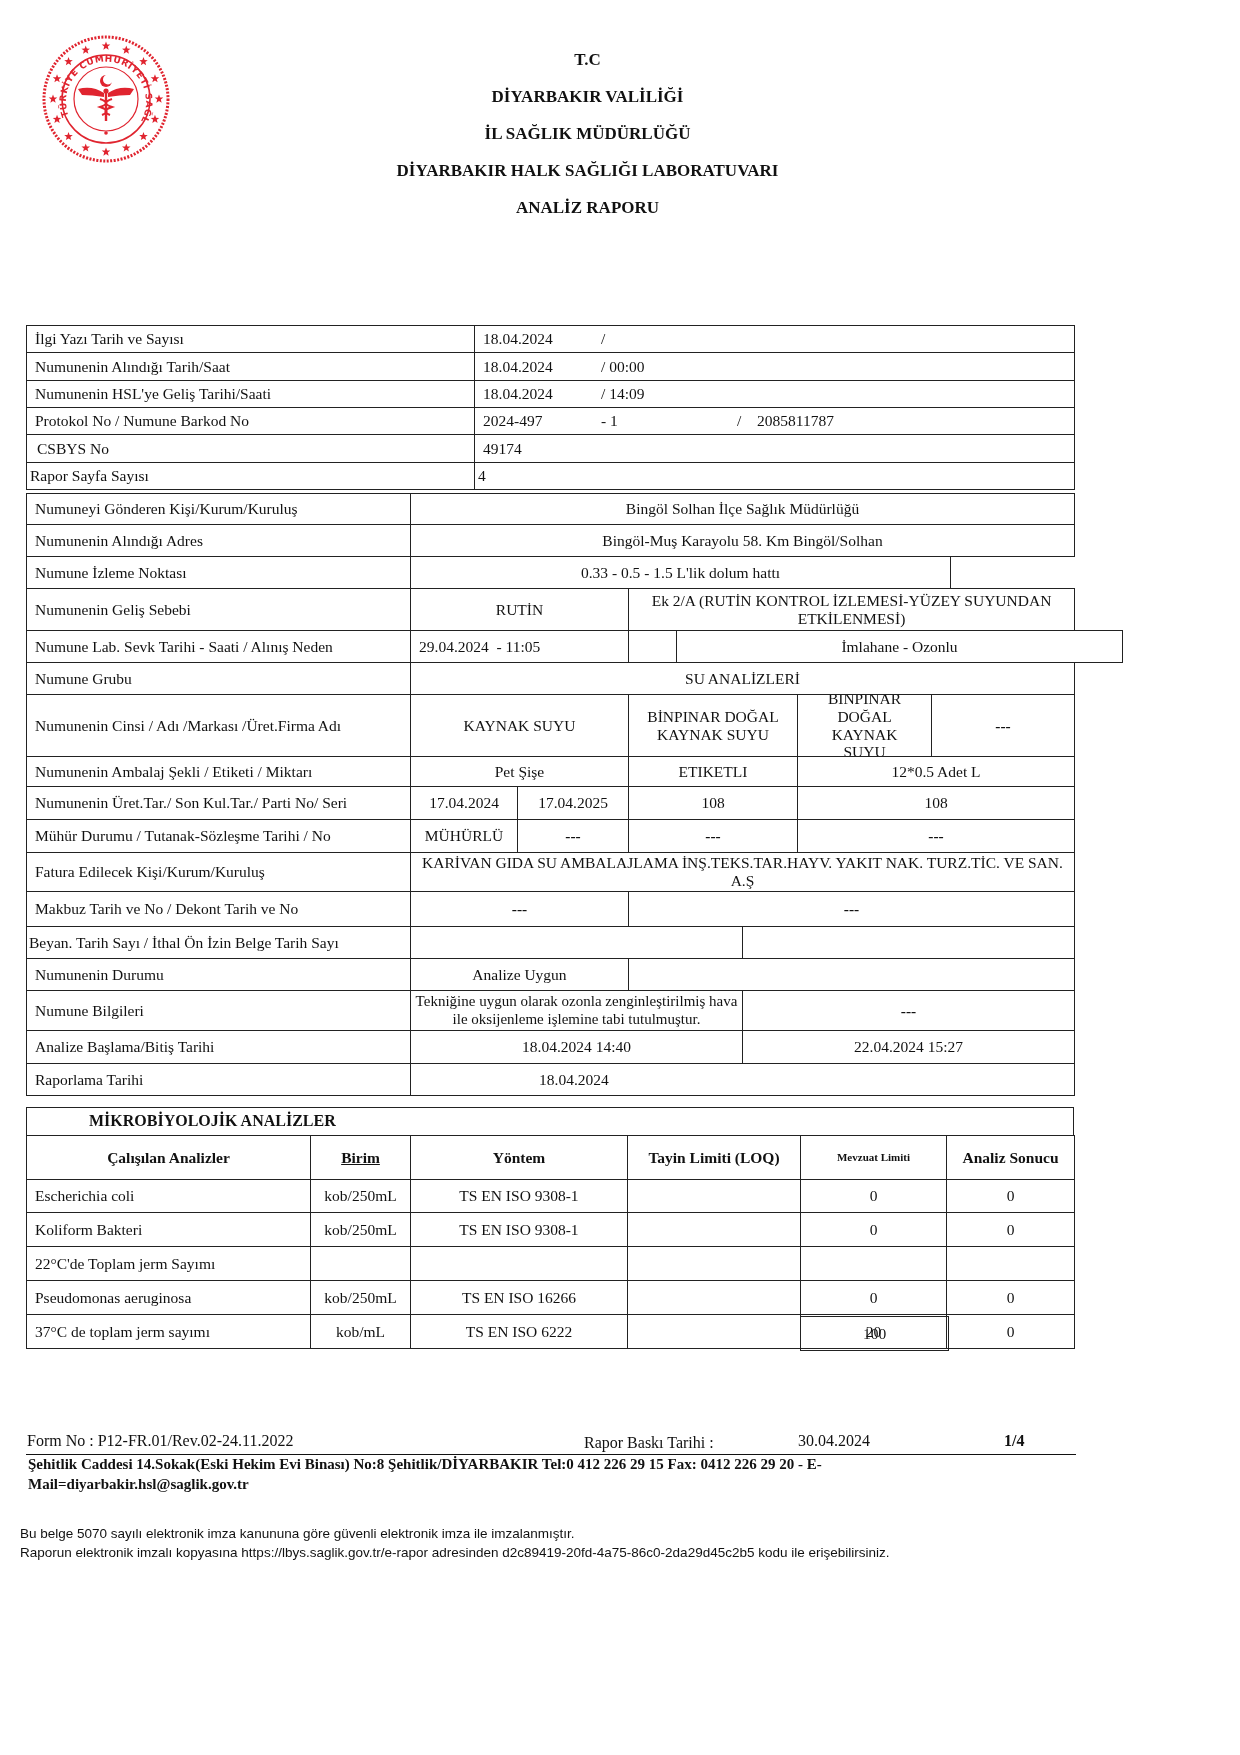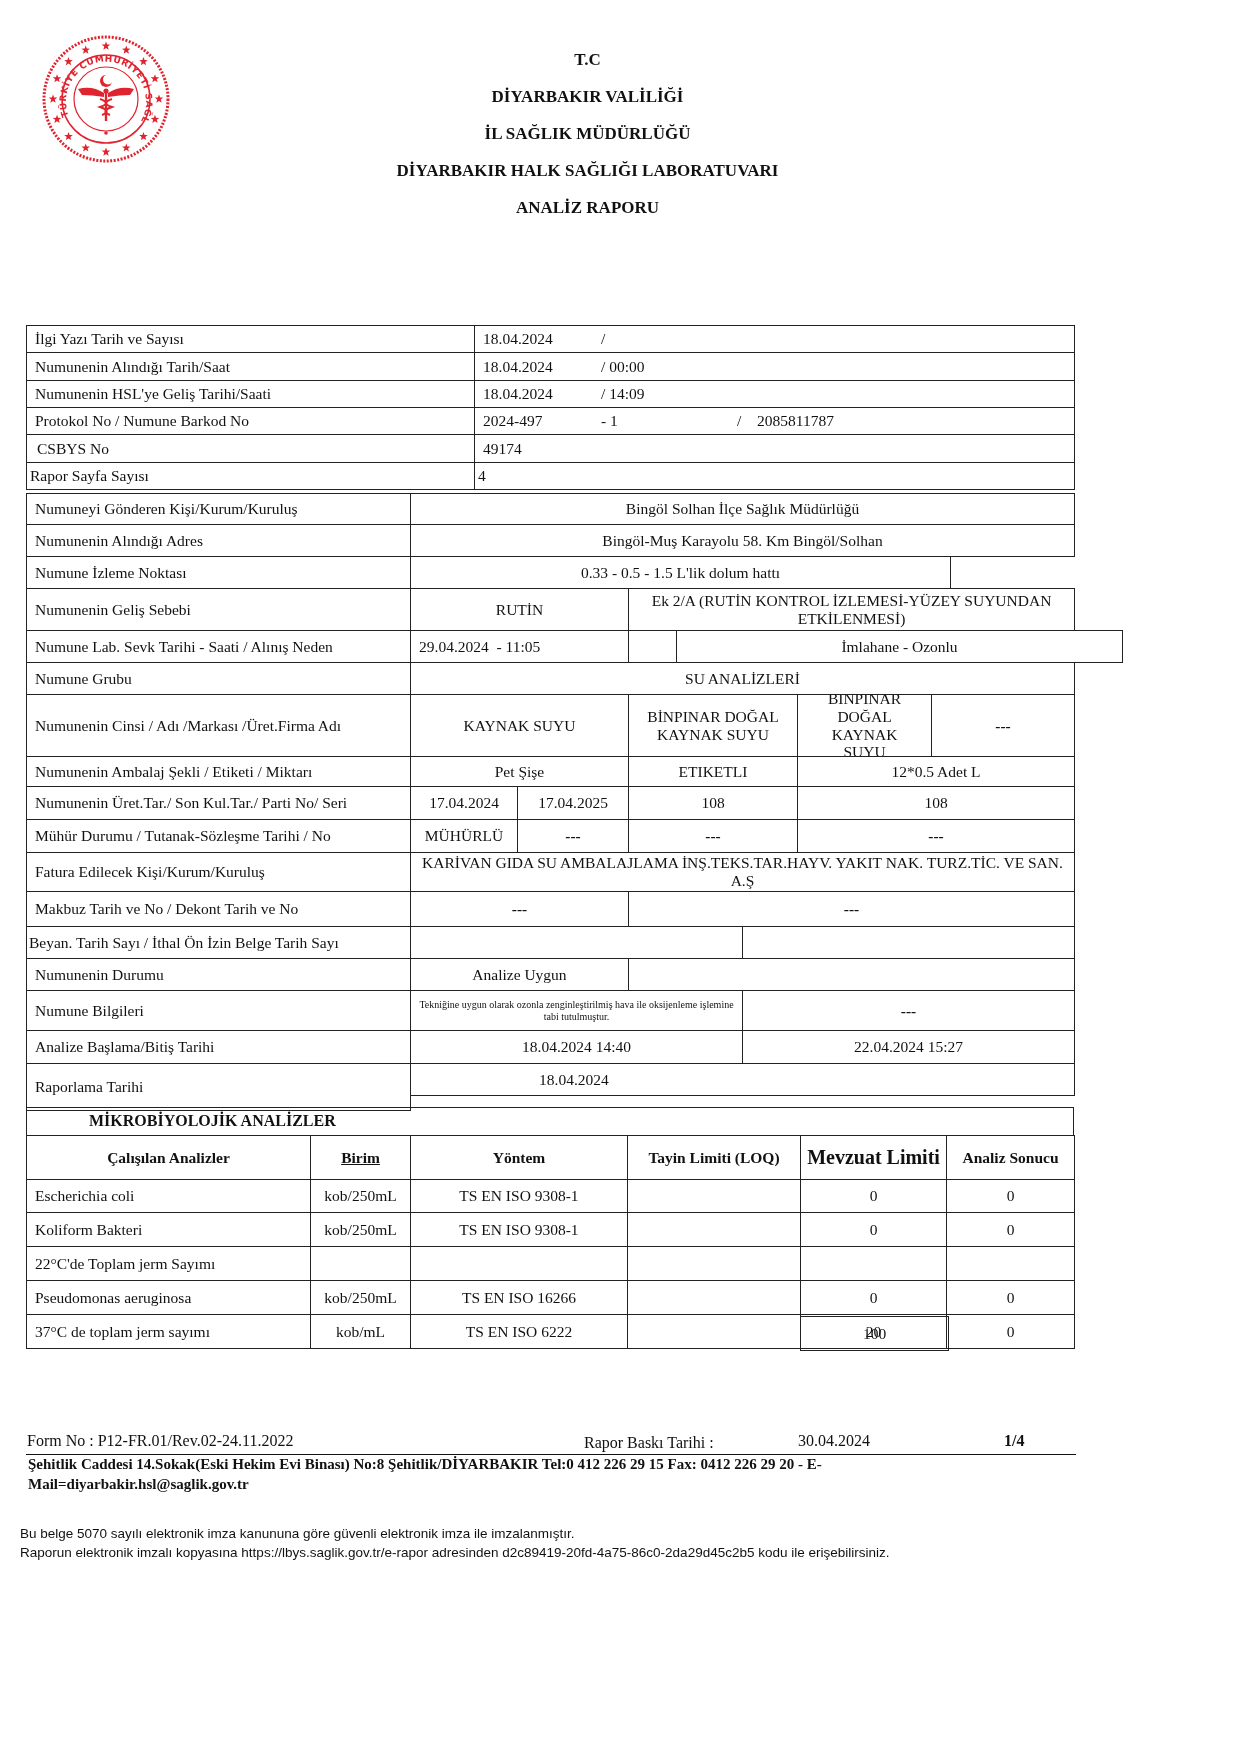--- a/index.html
+++ b/index.html
@@ -165,39 +165,39 @@
 
   <div class="cell l" style="left:26px;top:926px;width:385px;height:33px;padding-left:2px;">Beyan. Tarih Sayı / İthal Ön İzin Belge Tarih Sayı</div>
   <div class="cell c" style="left:410px;top:926px;width:333px;height:33px;"></div>
   <div class="cell c" style="left:742px;top:926px;width:333px;height:33px;"></div>
 
   <div class="cell l" style="left:26px;top:958px;width:385px;height:33px;">Numunenin Durumu</div>
   <div class="cell c" style="left:410px;top:958px;width:219px;height:33px;">Analize Uygun</div>
   <div class="cell c" style="left:628px;top:958px;width:447px;height:33px;"></div>
 
   <div class="cell l" style="left:26px;top:990px;width:385px;height:41px;">Numune Bilgileri</div>
-  <div class="cell c" style="left:410px;top:990px;width:333px;height:41px;padding:0 2px;font-size:10px;">Tekniğine uygun olarak ozonla zenginleştirilmiş hava ile oksijenleme işlemine tabi tutulmuştur.</div>
+  <div class="cell c" style="left:410px;top:990px;width:333px;height:41px;padding:0 2px;font-size:15px;">Tekniğine uygun olarak ozonla zenginleştirilmiş hava ile oksijenleme işlemine tabi tutulmuştur.</div>
   <div class="cell c bold" style="left:742px;top:990px;width:333px;height:41px;">---</div>
 
   <div class="cell l" style="left:26px;top:1030px;width:385px;height:34px;">Analize Başlama/Bitiş Tarihi</div>
   <div class="cell c" style="left:410px;top:1030px;width:333px;height:34px;">18.04.2024 14:40</div>
   <div class="cell c" style="left:742px;top:1030px;width:333px;height:34px;">22.04.2024 15:27</div>
 
-  <div class="cell l" style="left:26px;top:1063px;width:385px;height:48px;">Raporlama Tarihi</div>
+  <div class="cell l" style="left:26px;top:1063px;width:385px;height:33px;">Raporlama Tarihi</div>
   <div class="cell" style="left:410px;top:1063px;width:665px;height:33px;padding-left:128px;">18.04.2024</div>
 </div>
 
 <div>
   <div class="cell l bold" style="left:26px;top:1107px;width:1048px;height:29px;padding-left:62px;font-size:16px;">MİKROBİYOLOJİK ANALİZLER</div>
   <div id="micro-head">
       <div class="cell c bold" style="left: 26px; top: 1135px; width: 285px; height: 45px; font-size: 15.5px;">Çalışılan Analizler</div>
       <div class="cell c bold" style="left: 310px; top: 1135px; width: 101px; height: 45px; font-size: 15.5px; text-decoration: underline;">Birim</div>
       <div class="cell c bold" style="left: 410px; top: 1135px; width: 218px; height: 45px; font-size: 15.5px;">Yöntem</div>
       <div class="cell c bold" style="left: 627px; top: 1135px; width: 174px; height: 45px; font-size: 15.5px;">Tayin Limiti (LOQ)</div>
-      <div class="cell c bold" style="left: 800px; top: 1135px; width: 147px; height: 45px; font-size: 20px;">Mevzuat Limiti</div>
+      <div class="cell c bold" style="left: 800px; top: 1135px; width: 147px; height: 45px; font-size: 11px;">Mevzuat Limiti</div>
       <div class="cell c bold" style="left: 946px; top: 1135px; width: 129px; height: 45px; font-size: 15.5px;">Analiz Sonucu</div>
     </div>
   <div id="micro-body">
       <div>
         <div class="cell l" style="left: 26px; top: 1179px; width: 285px; height: 34px;">Escherichia coli</div>
         <div class="cell c" style="left: 310px; top: 1179px; width: 101px; height: 34px;">kob/250mL</div>
         <div class="cell c" style="left: 410px; top: 1179px; width: 218px; height: 34px;">TS EN ISO 9308-1</div>
         <div class="cell c" style="left: 627px; top: 1179px; width: 174px; height: 34px;"></div>
         <div class="cell c" style="left: 800px; top: 1179px; width: 147px; height: 34px;">0</div>
         <div class="cell c" style="left: 946px; top: 1179px; width: 129px; height: 34px;">0</div>

